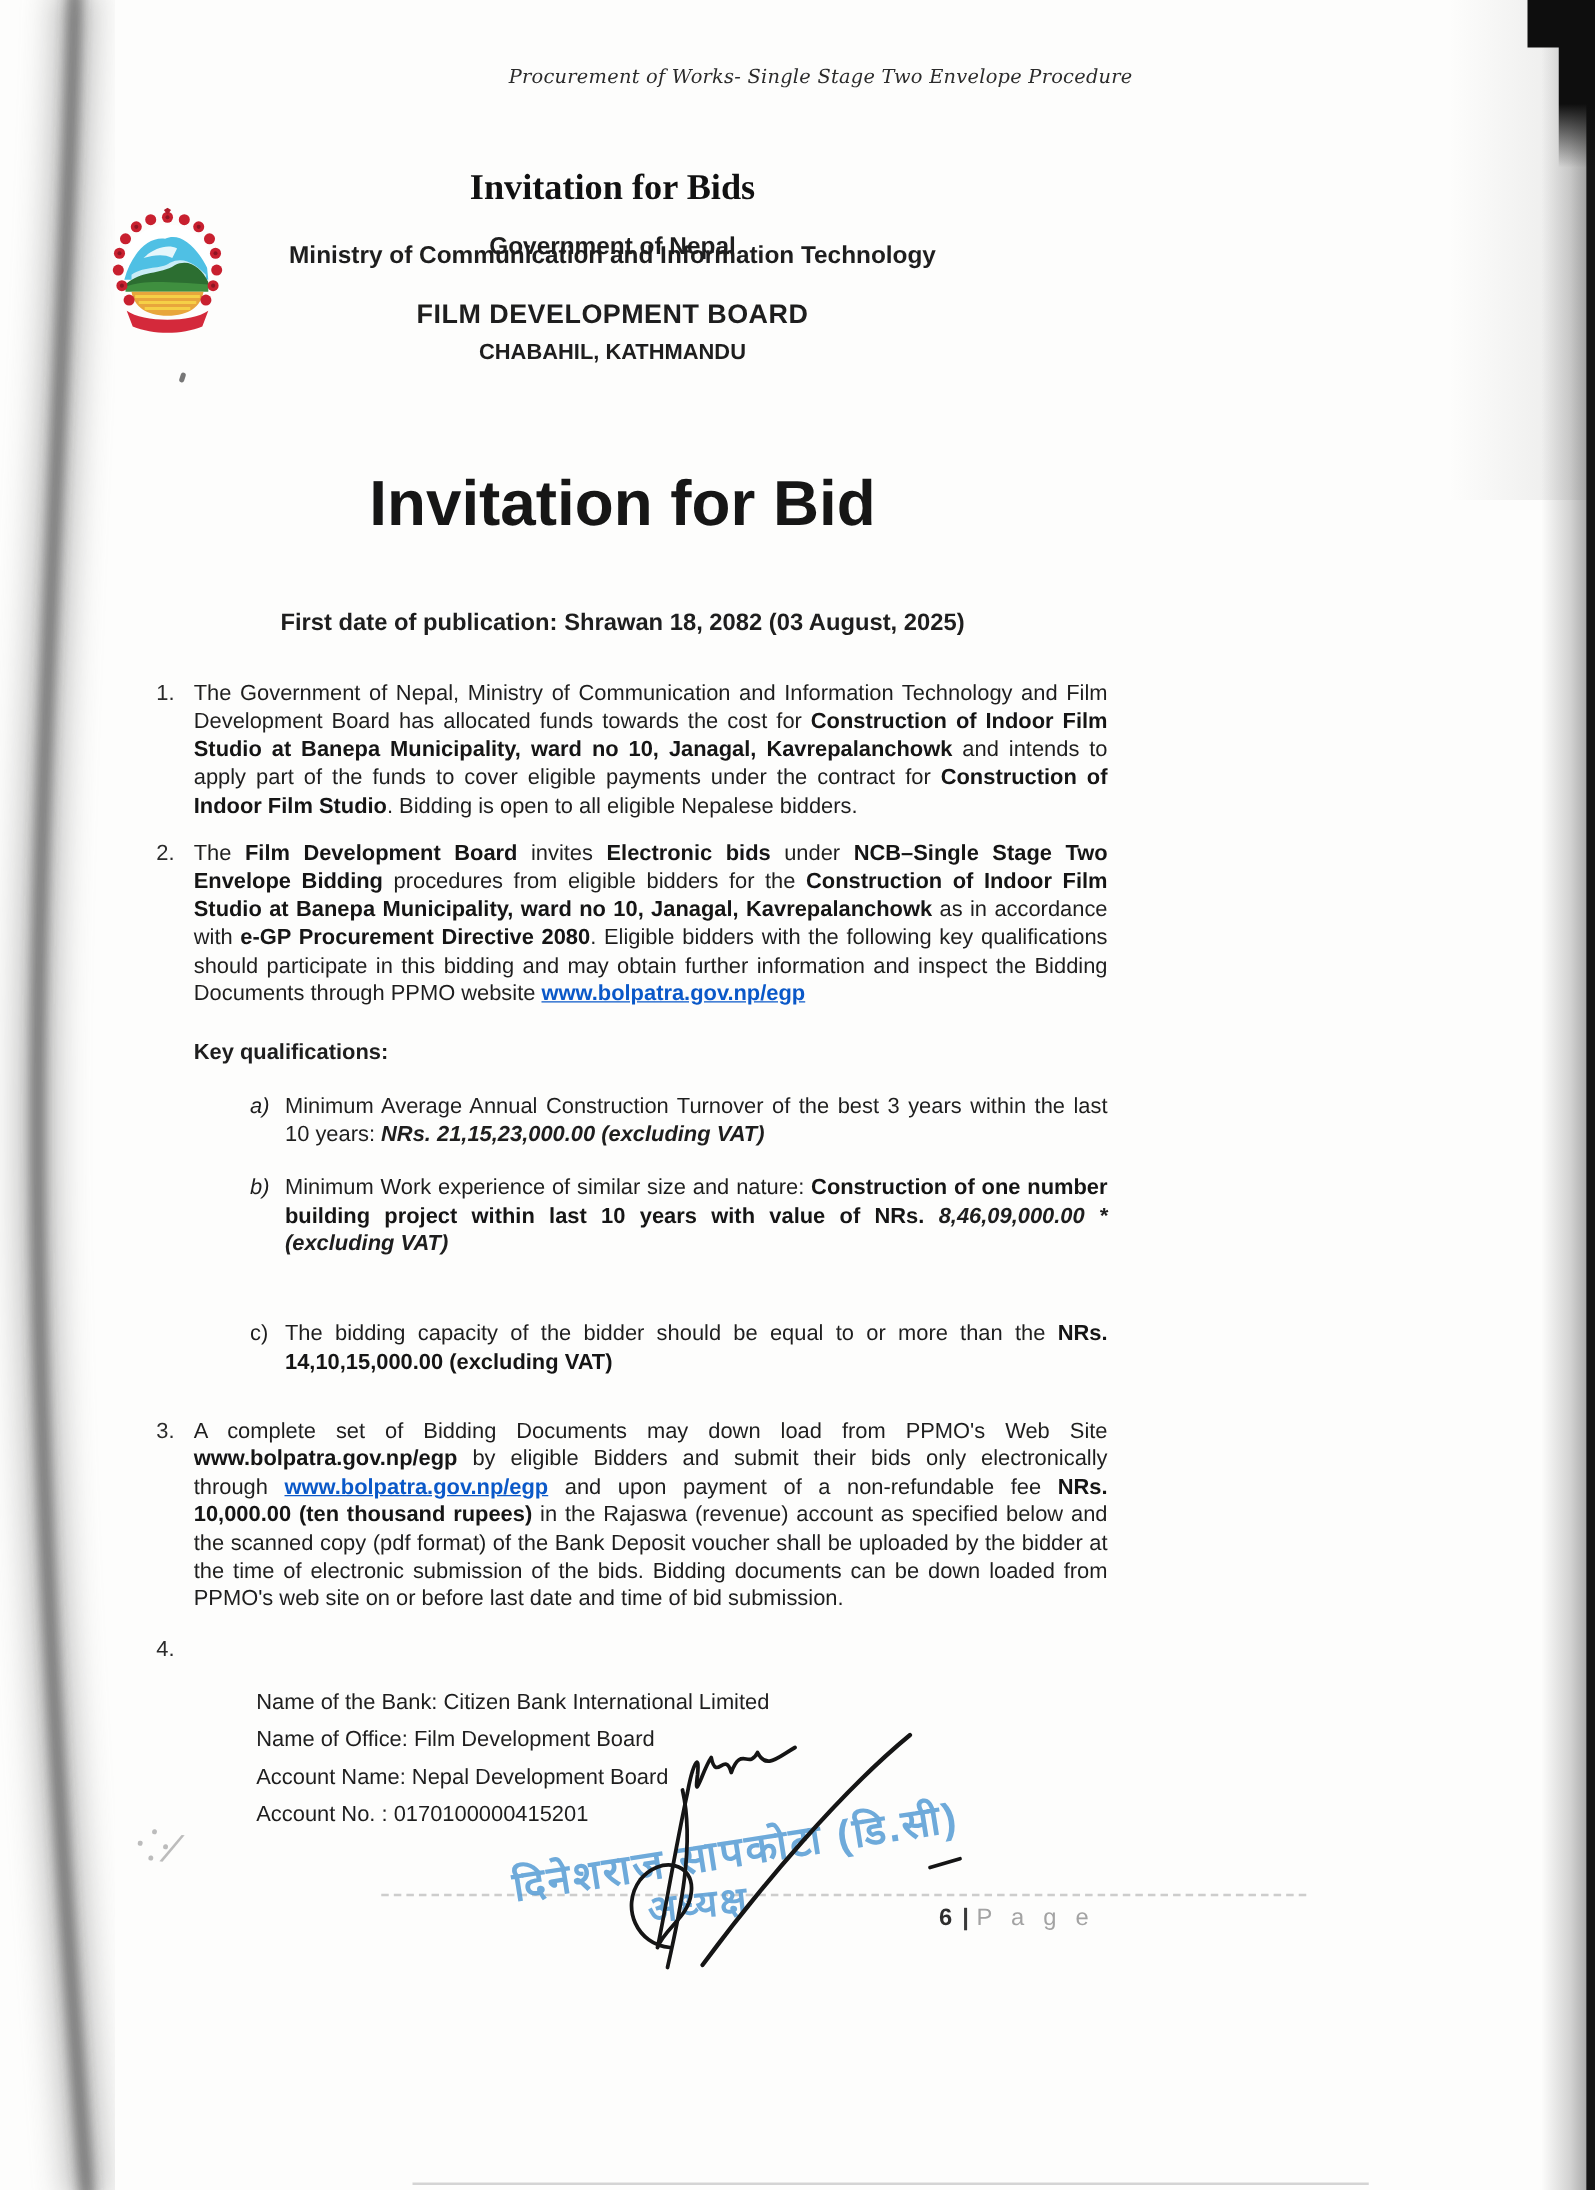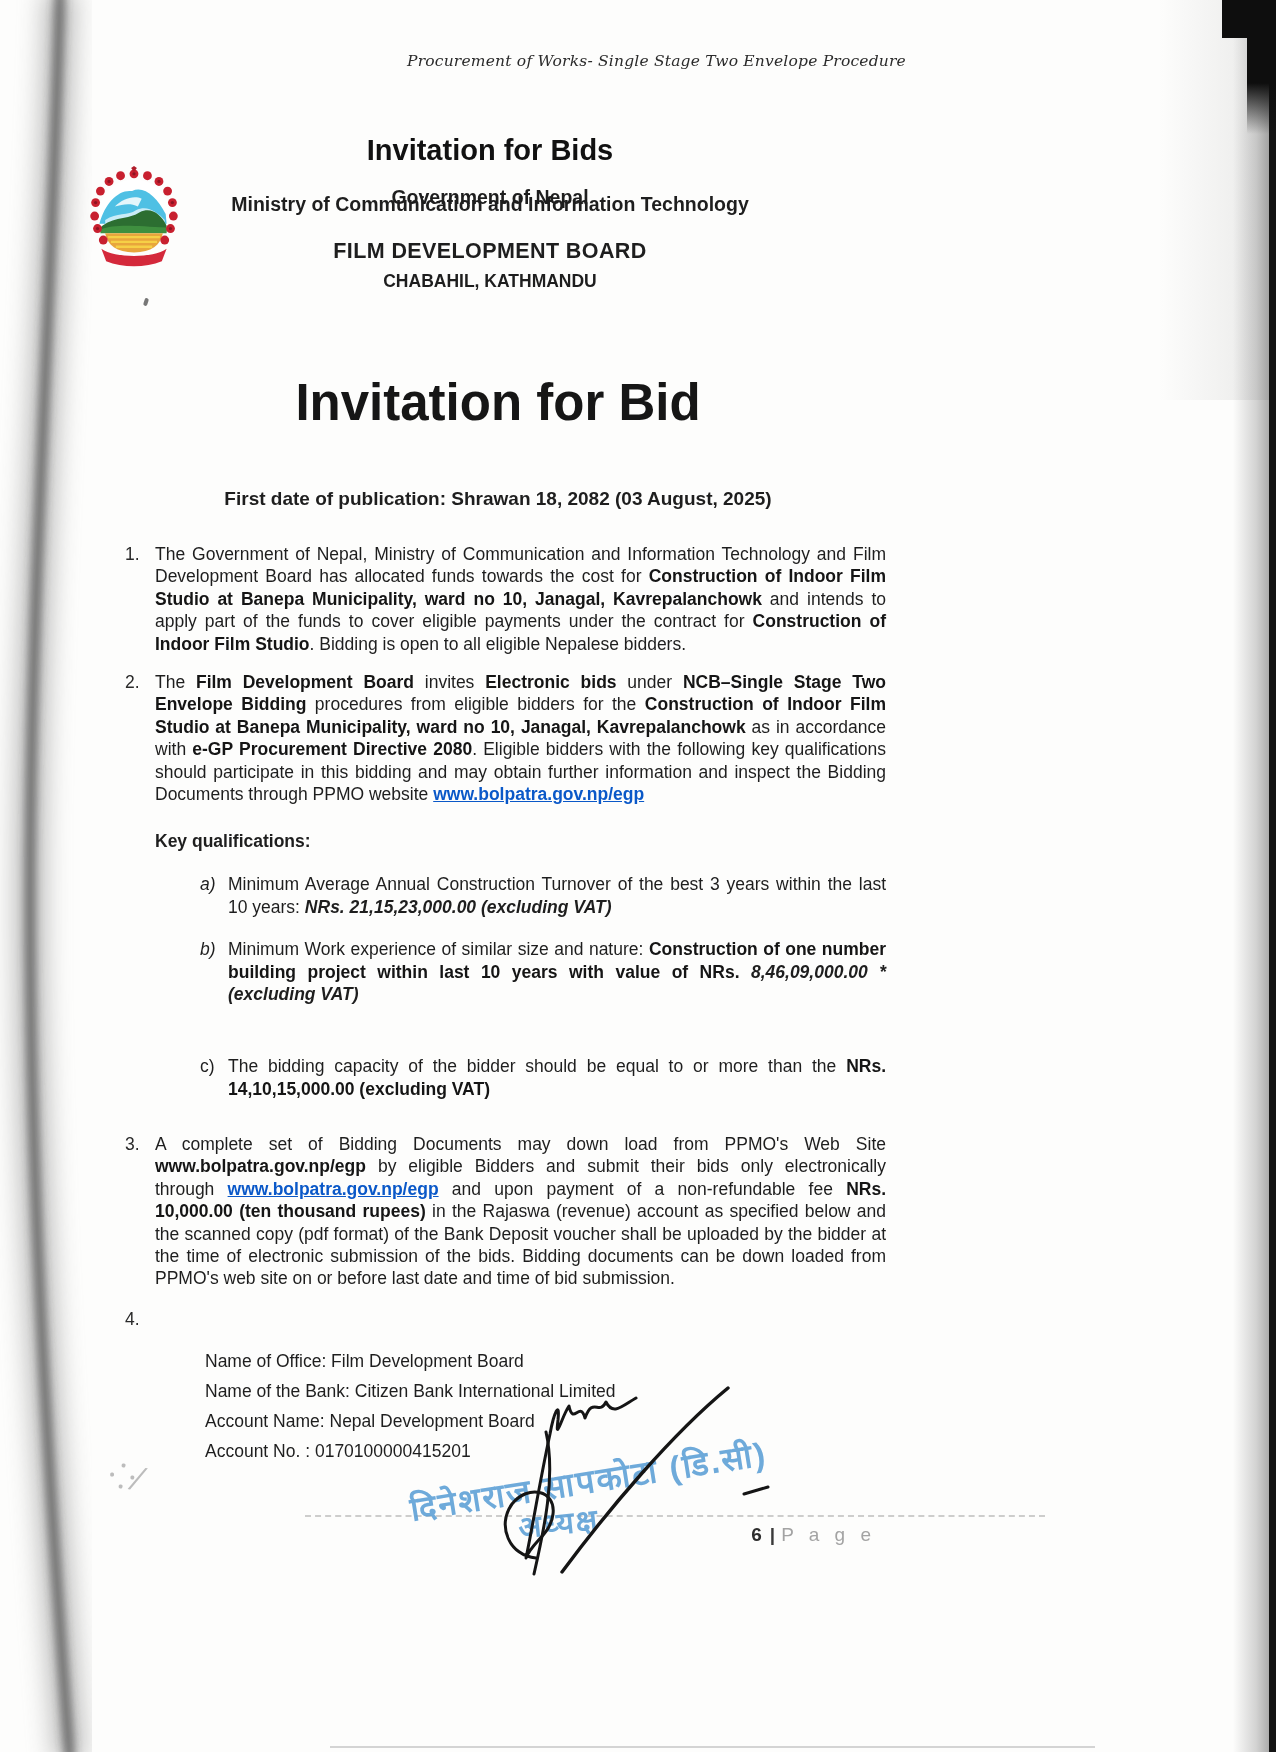--- a/index.html
+++ b/index.html
@@ -23,21 +23,21 @@
   .bottom-line{left:330px;top:1746px;width:765px;height:2px;background:#c9c9c9;opacity:.8;}
   .dash-line{left:305px;top:1515px;width:740px;height:0;border-top:2px dashed #bdbdbd;opacity:.75;}
   .pencil-mark{left:108px;top:1452px;width:26px;height:52px;color:#9a9a9a;opacity:.65;
     font-size:34px;transform:rotate(8deg);}
   .tick-mark{left:144px;top:298px;width:4px;height:8px;background:#555;transform:rotate(18deg);border-radius:2px;opacity:.8;}
   
   .hdr-note{top:52px;left:386px;width:520px;text-align:right;
     font-family:"DejaVu Serif",serif;font-style:italic;font-size:15.5px;color:#2b2b2b;letter-spacing:.2px;}
   
   .mast-title{top:134px;left:0;width:980px;text-align:center;
-    font-family:Liberation Sans, sans-serif;font-weight:bold;font-size:29px;color:#111;}
+    font-family:Liberation Serif, serif;font-weight:bold;font-size:29px;color:#111;}
   .mast-gov{top:186px;left:0;width:980px;text-align:center;font-weight:bold;font-size:19.5px;}
   .mast-min{top:193px;left:0;width:980px;text-align:center;font-weight:bold;font-size:19.5px;}
   .mast-board{top:239px;left:0;width:980px;text-align:center;font-weight:bold;font-size:21.5px;letter-spacing:.4px;}
   .mast-addr{top:271px;left:0;width:980px;text-align:center;font-weight:bold;font-size:17.5px;}
   .logo-wrap{left:86px;top:166px;width:96px;height:102px;}
   
   .doc-title{top:350px;left:0;width:996px;text-align:center;font-weight:bold;font-size:51px;color:#161616;margin-top:23px;}
   .pub-line{top:488px;left:0;width:996px;text-align:center;font-weight:bold;font-size:19px;}
   .item{left:110px;width:776px;padding-left:45px;box-sizing:border-box;
     font-size:17.5px;line-height:22.4px;text-align:justify;}
@@ -174,22 +174,22 @@
 
 <div class="abs item" style="top:1133px">
   <span class="num">3.</span>
   <span><span class="seg-n">A complete set of Bidding Documents may down load from PPMO's Web Site </span><span class="seg-b">www.bolpatra.gov.np/egp</span><span class="seg-n"> by eligible Bidders and submit their bids only electronically through </span><a class="seg-l">www.bolpatra.gov.np/egp</a><span class="seg-n"> and upon payment of a non-refundable fee </span><span class="seg-b">NRs. 10,000.00 (ten thousand rupees)</span><span class="seg-n"> in the Rajaswa (revenue) account as specified below and the scanned copy (pdf format) of the Bank Deposit voucher shall be uploaded by the bidder at the time of electronic submission of the bids. Bidding documents can be down loaded from PPMO's web site on or before last date and time of bid submission.</span></span>
 </div>
 <div class="abs item item4" style="top:1308px">
   <span class="num">4.</span>
 </div>
 
 <div class="abs bank">
+    <div class="bank-line">Name of the Bank: Citizen Bank International Limited</div>
     <div class="bank-line">Name of Office: Film Development Board</div>
-    <div class="bank-line">Name of the Bank: Citizen Bank International Limited</div>
     <div class="bank-line">Account Name: Nepal Development Board</div>
     <div class="bank-line">Account No. : 0170100000415201</div>
   </div>
 
 <div class="abs dash-line"></div>
 
 <div class="abs stamp1">दिनेशराज सापकोटा (डि.सी)</div>
 <div class="abs stamp2">अध्यक्ष</div>
 <svg class="abs sig-svg" width="360" height="210" viewBox="0 0 360 210">
   <g fill="none" stroke="#151515" stroke-linecap="round" stroke-linejoin="round">

